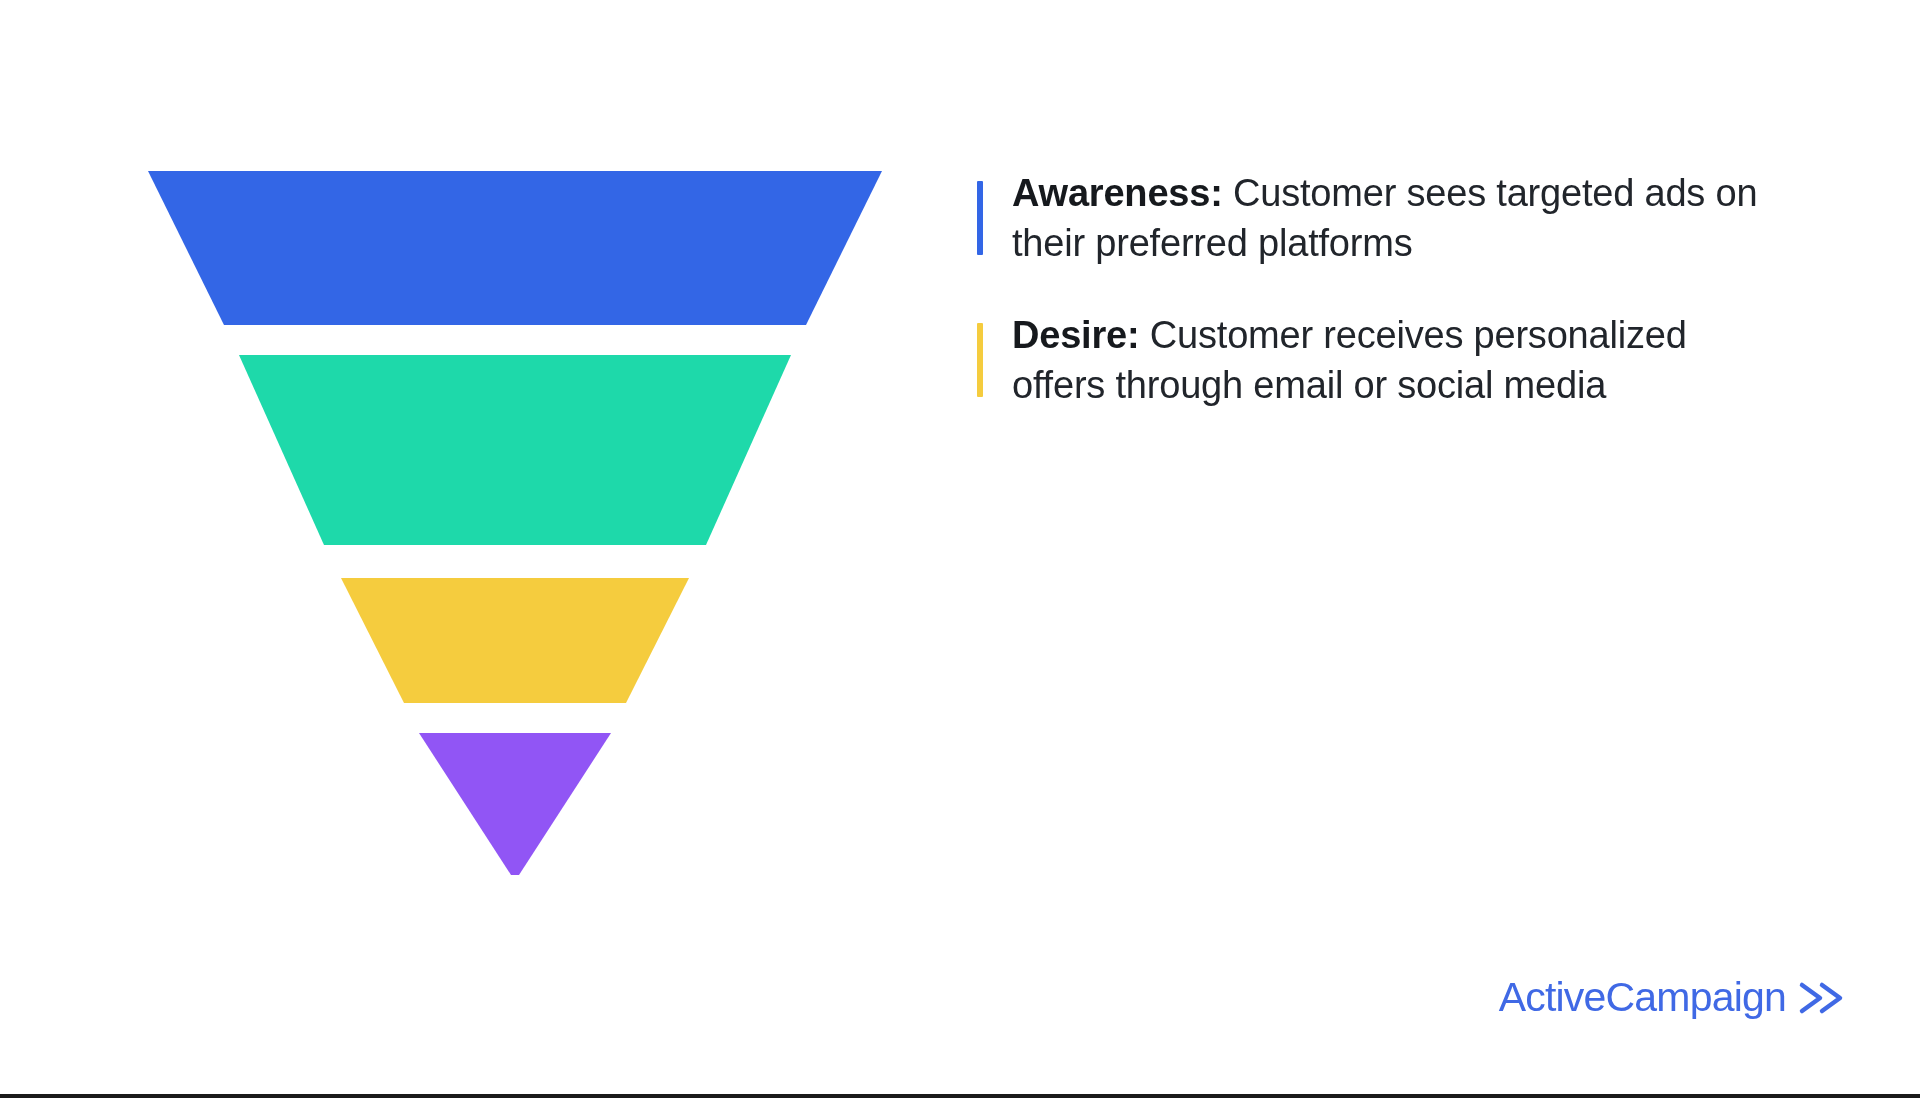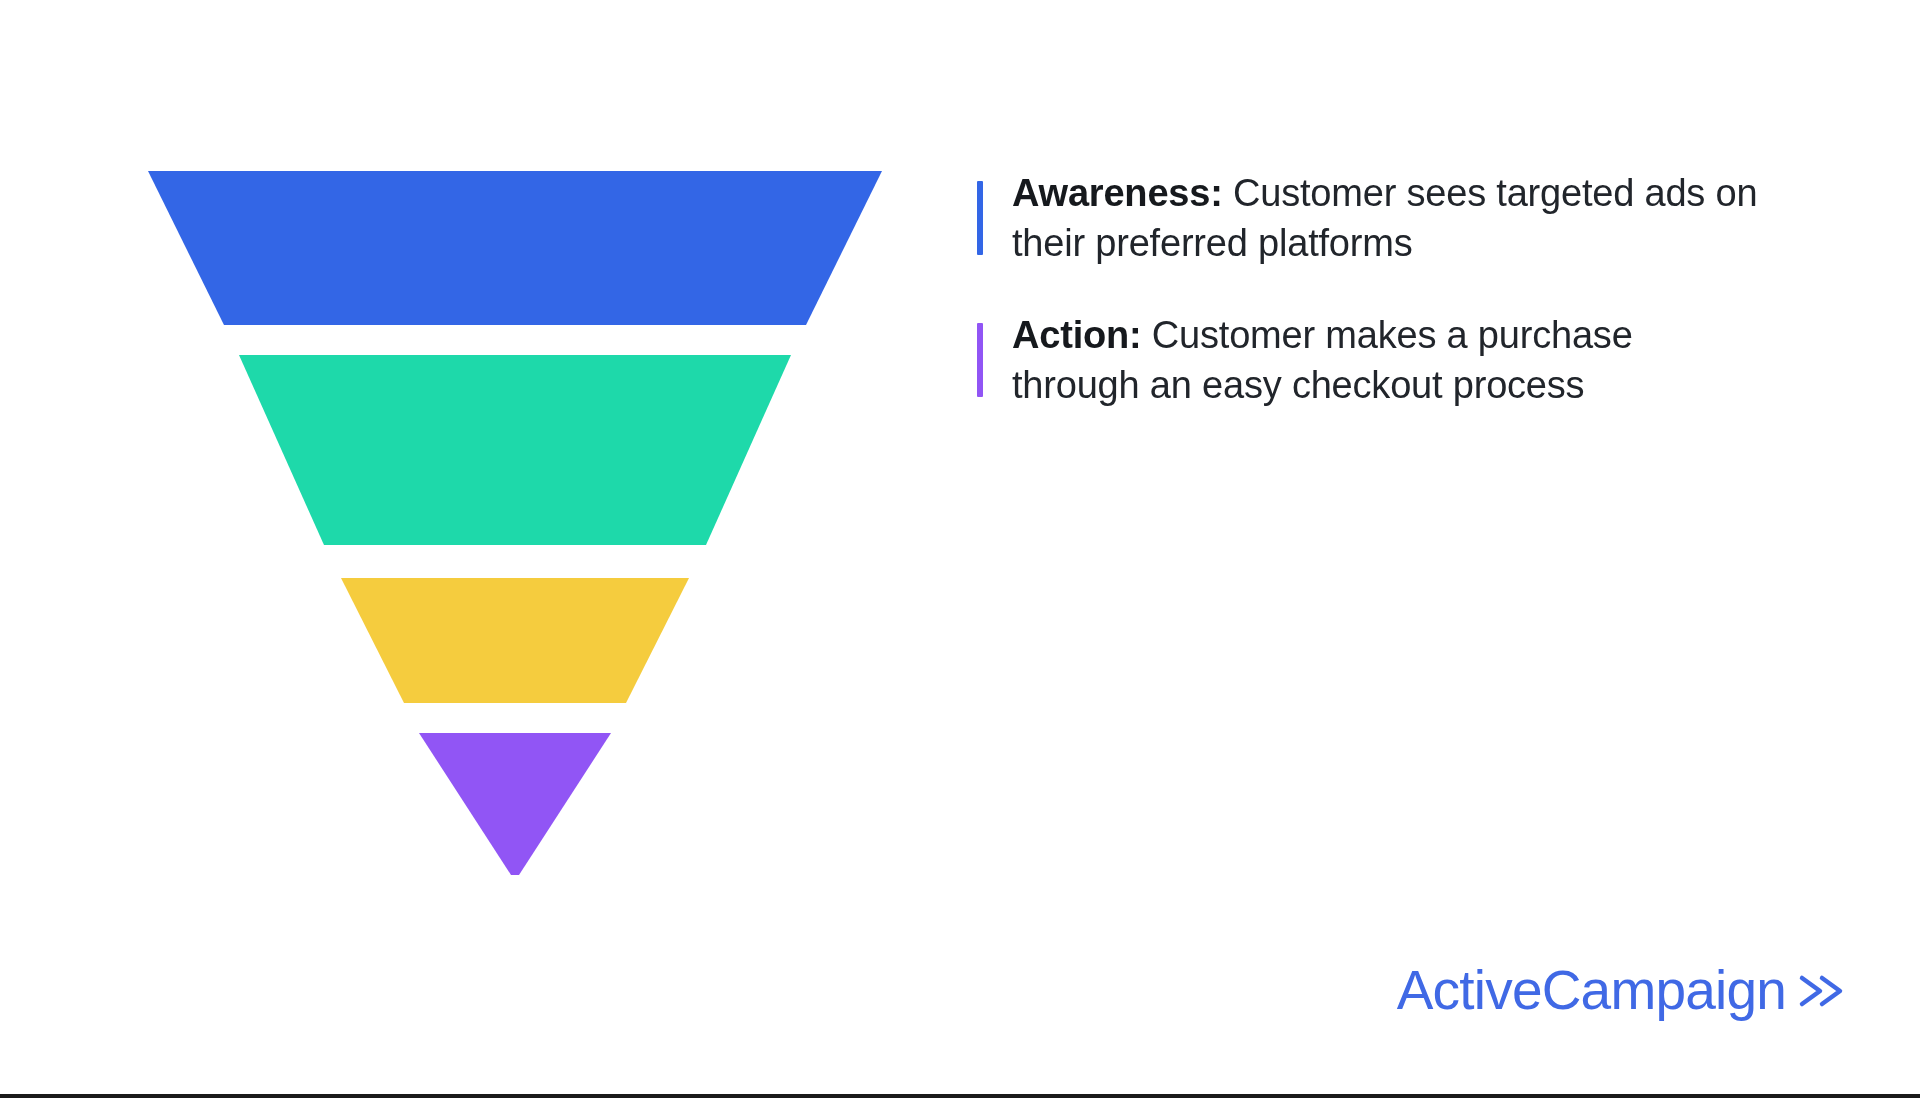--- a/index.html
+++ b/index.html
@@ -77,21 +77,21 @@
   
   #brand-logo {
     position: absolute;
     right: 72px;
     bottom: 76px;
     display: flex;
     align-items: center;
     gap: 12px;
   }
   #brand-wordmark {
-    font-size: 55px;
+    font-size: 41px;
     line-height: 1;
     font-weight: 400;
     color: #4069E5;
     letter-spacing: -0.8px;
     white-space: nowrap;
   }
   #brand-chevrons {
     display: block;
     flex: 0 0 auto;
   }
@@ -111,22 +111,22 @@
         </g>
     </svg>
   </div>
 
   <div id="steps-list">
       <div class="step-item">
         <span class="step-accent" style="background: rgb(51, 102, 230);"></span>
         <p class="step-text"><span class="step-term">Awareness:</span><span class="step-desc"> Customer sees targeted ads on their preferred platforms</span></p>
       </div>
       <div class="step-item">
-        <span class="step-accent" style="background: rgb(145, 85, 245);"></span>
-        <p class="step-text"><span class="step-term">Action:</span><span class="step-desc"> Customer makes a purchase through an easy checkout process</span></p>
+        <span class="step-accent" style="background: rgb(245, 204, 62);"></span>
+        <p class="step-text"><span class="step-term">Desire:</span><span class="step-desc"> Customer receives personalized offers through email or social media</span></p>
       </div>
     </div>
 
   <div id="brand-logo">
     <span id="brand-wordmark">ActiveCampaign</span>
     <svg id="brand-chevrons" width="50" height="40" viewBox="0 0 50 40">
       <path d="M4 7 L22 20 L4 33" fill="none" stroke="#4069E5" stroke-width="4.5" stroke-linecap="round" stroke-linejoin="round"></path>
       <path d="M24 7 L42 20 L24 33" fill="none" stroke="#4069E5" stroke-width="4.5" stroke-linecap="round" stroke-linejoin="round"></path>
     </svg>
   </div>

